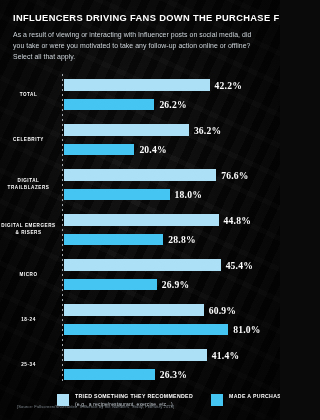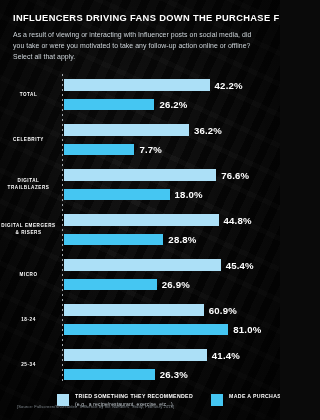--- a/index.html
+++ b/index.html
@@ -72,21 +72,21 @@
     flex:0 0 62px;
     text-align:center;
     font-size:4.6px;
     font-weight:700;
     letter-spacing:.55px;
     line-height:1.55;
     color:#ffffff;
     padding-right:5px;
     text-transform:uppercase;
   }
-  .bars { flex:1; position:relative; padding-left:2px; }
+  .bars { flex:1; position:relative; padding-left:2px;font-family:Liberation Serif, serif; }
   .bar-wrap { display:flex; align-items:center; height:14px; }
   .bar-wrap + .bar-wrap { margin-top:4px;align-items:flex-end; }
   .bar {
     height:11.5px;
     border-radius:0;
     min-width:2px;
   }
   .bar.tried  { background:#ace0f7; }
   .bar.purchase { background:#45c6f2; }
   .bar-val {
@@ -170,21 +170,21 @@
       </div>
       <div class="row">
         <div class="cat-label">CELEBRITY</div>
         <div class="bars">
           <div class="bar-wrap">
             <div class="bar tried" style="width: 124.89px;"></div>
             <div class="bar-val">36.2%</div>
           </div>
           <div class="bar-wrap">
             <div class="bar purchase" style="width: 70.38px;"></div>
-            <div class="bar-val">7.7%</div>
+            <div class="bar-val">20.4%</div>
           </div>
         </div>
       </div>
       <div class="row">
         <div class="cat-label">DIGITAL TRAILBLAZERS</div>
         <div class="bars">
           <div class="bar-wrap">
             <div class="bar tried" style="width: 152.145px;"></div>
             <div class="bar-val">76.6%</div>
           </div>

